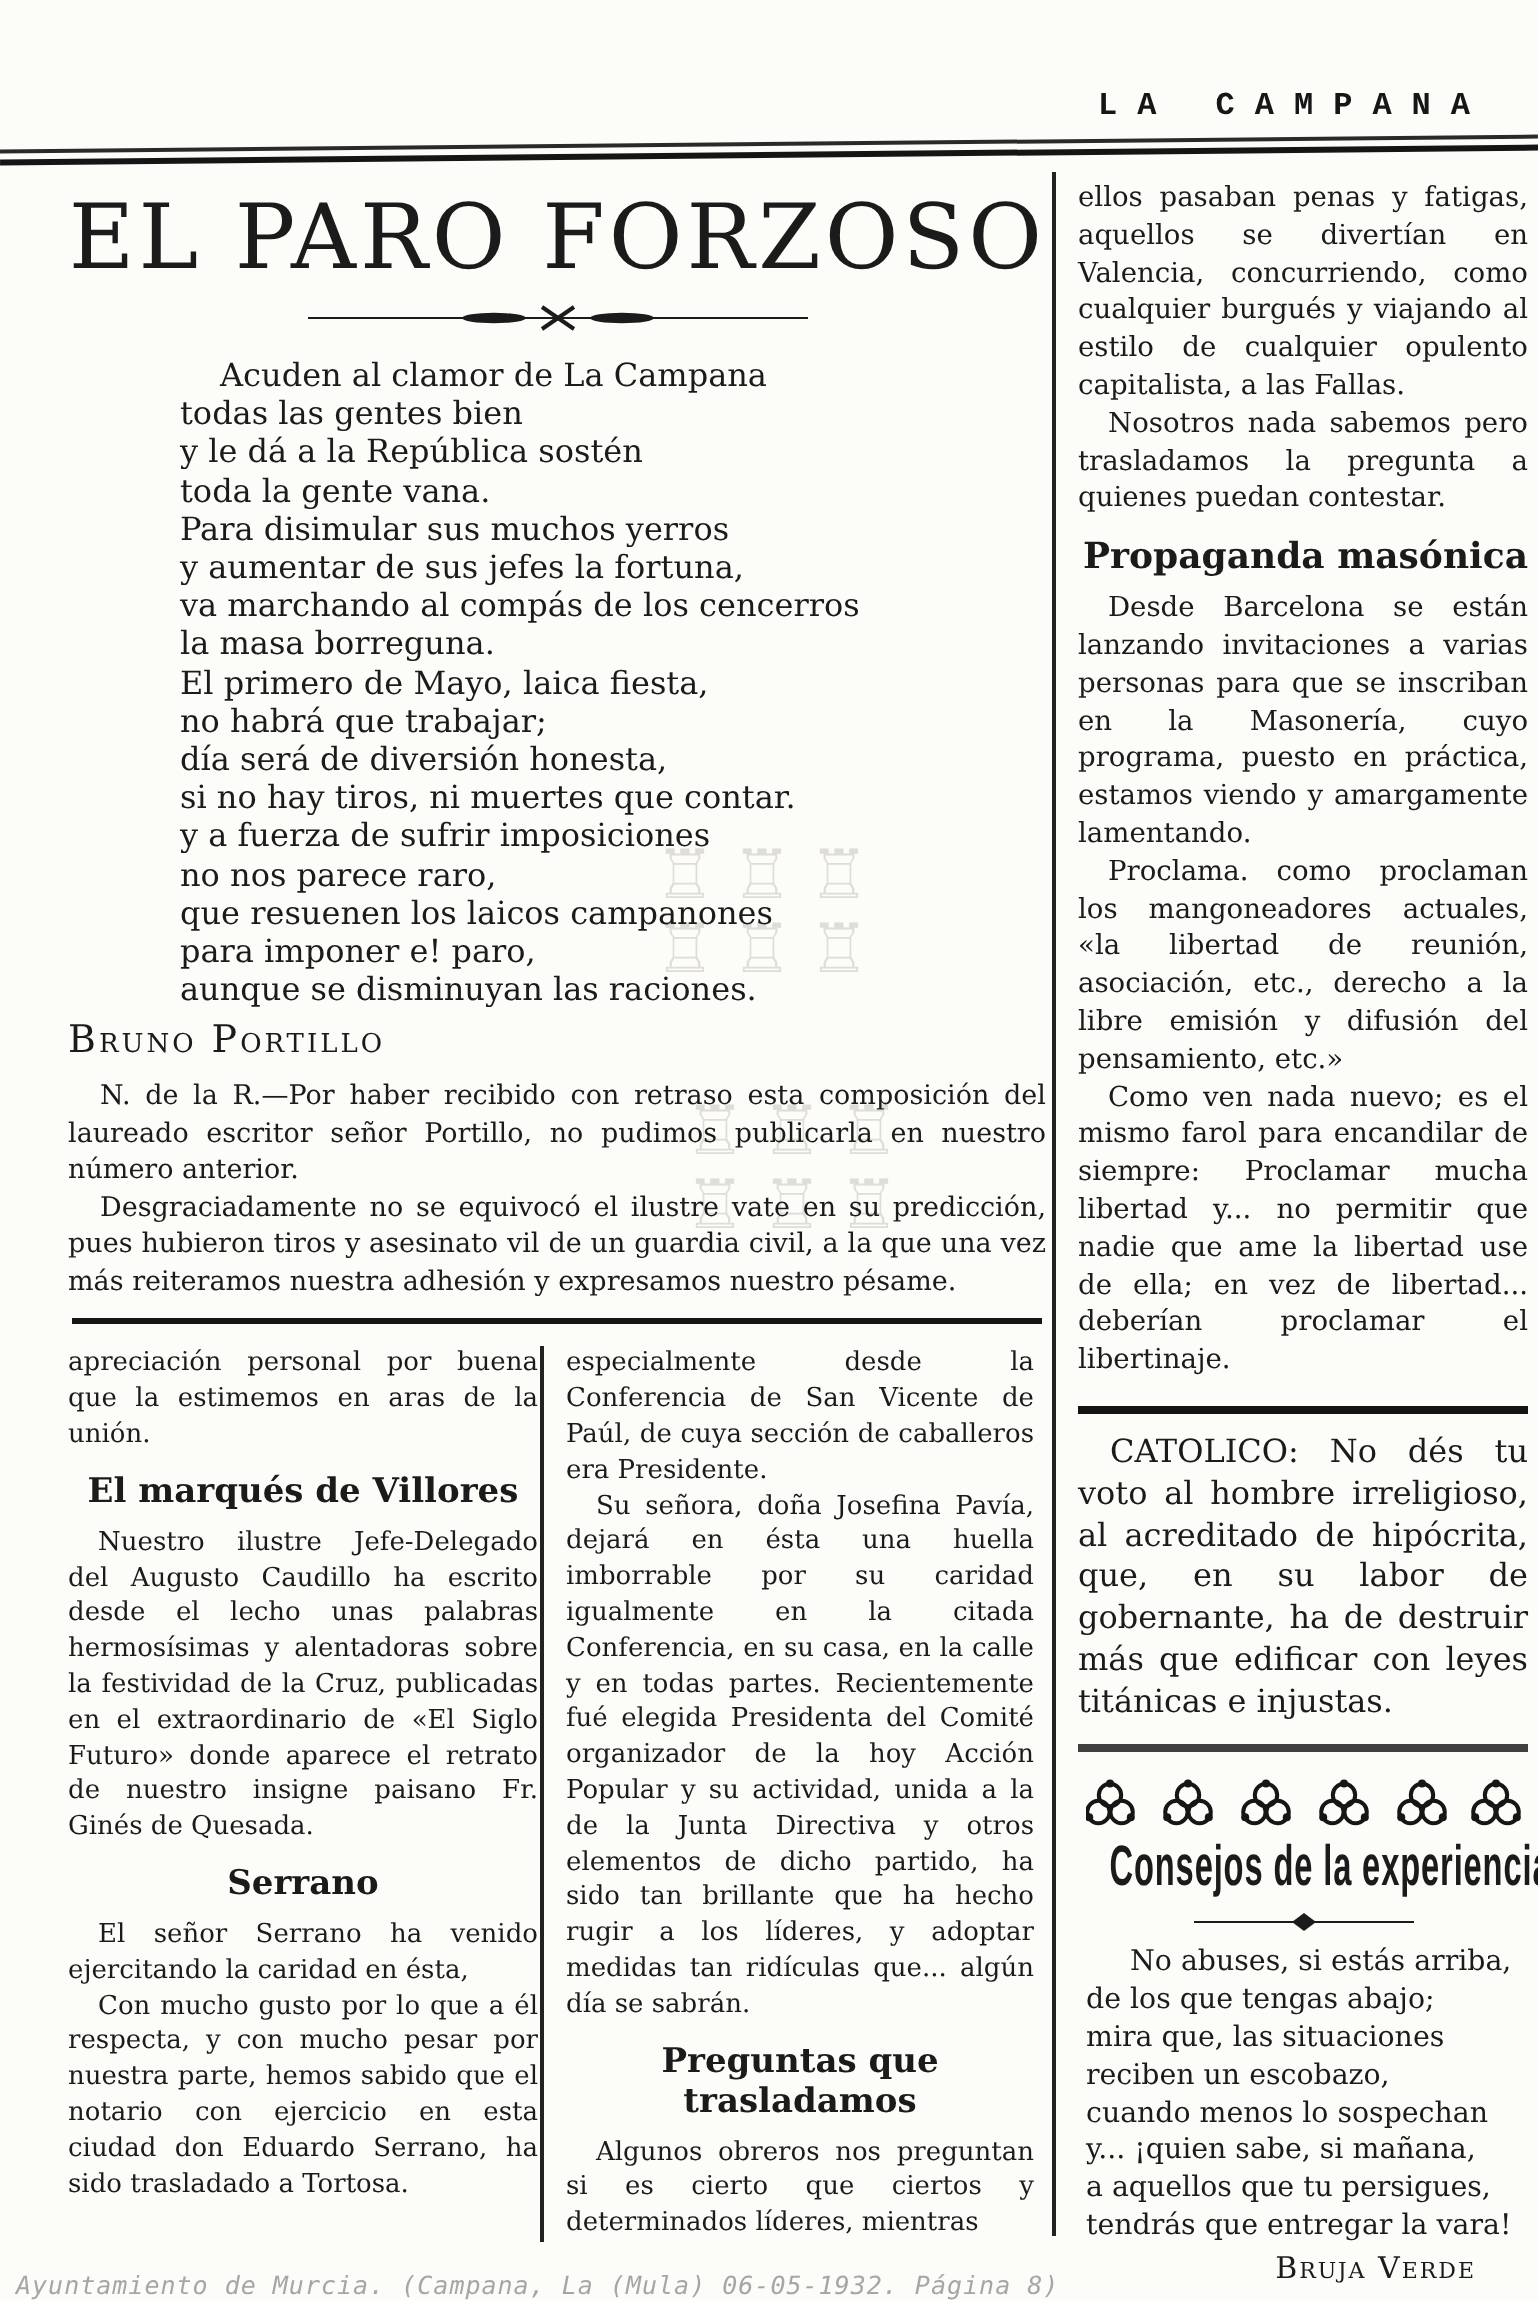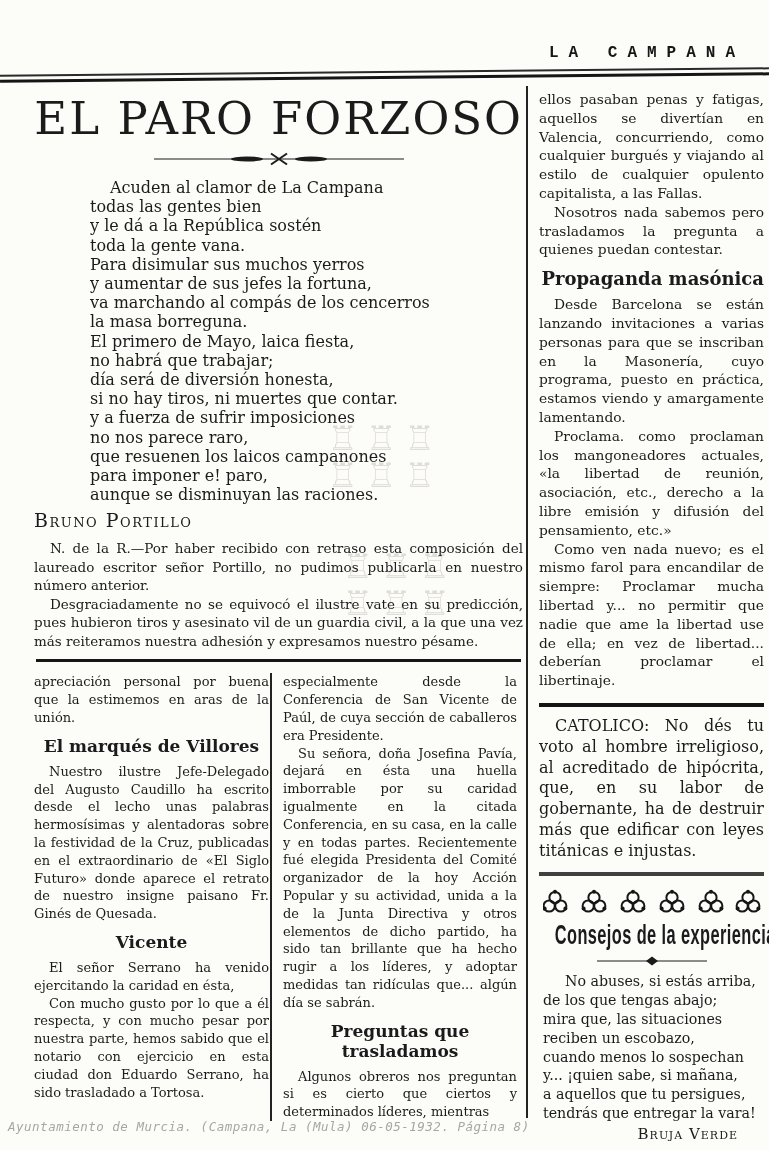--- a/index.html
+++ b/index.html
@@ -71,21 +71,21 @@
     font-family:"Liberation Sans", sans-serif; font-weight:700; font-size:19px;
     transform:scaleY(1.5) scaleX(0.86); transform-origin:center; letter-spacing:0.5px;
   }
   .consejos-divider{text-align:center; margin:10px 0 6px; line-height:0;}
   .consejos-poem{font-size:14.2px; line-height:18.8px; padding-left:4px;}
   .consejos-poem .poem-line:first-child{text-indent:22px;}
   .consejos-sig{text-align:right; padding-right:26px; font-variant:small-caps; font-size:15px; letter-spacing:1px; margin-top:2px;}
 
   
   .footer-watermark{
-    position:absolute; left:8px; bottom:16px; z-index:2;
+    position:absolute; left:8px; bottom:0; z-index:2;
     font-family:"DejaVu Sans Mono", monospace; font-style:italic;
     font-size:12.5px; color:#a6a6a6; letter-spacing:0.5px;
   }
 </style>
 </head>
 <body>
 
 <div class="stamp" style="left:300px; top:420px; width:170px;">♖♖♖<br>♖♖♖</div>
 <div class="stamp" style="left:300px; top:548px; width:200px;">♖♖♖<br>♖♖♖</div>
 
@@ -136,21 +136,21 @@
       <div class="para">Desgraciadamente no se equivocó el ilustre vate en su predicción, pues hubieron tiros y asesinato vil de un guardia civil, a la que una vez más reiteramos nuestra adhesión y expresamos nuestro pésame.</div>
     </div>
 
   <div class="section-rule"></div>
 
   <div class="cols">
     <div class="colA">
       <div class="col-para cont">apreciación personal por buena que la estimemos en aras de la unión.</div>
       <div class="col-heading">El marqués de Villores</div>
       <div class="col-para">Nuestro ilustre Jefe-Delegado del Augusto Caudillo ha escrito desde el lecho unas palabras hermosísimas y alentadoras sobre la festividad de la Cruz, publicadas en el extraordinario de «El Siglo Futuro» donde aparece el retrato de nuestro insigne paisano Fr. Ginés de Quesada.</div>
-      <div class="col-heading">Vicente</div>
+      <div class="col-heading">Serrano</div>
       <div>
           <div class="col-para">El señor Serrano ha venido ejercitando la caridad en ésta,</div>
           <div class="col-para">Con mucho gusto por lo que a él respecta, y con mucho pesar por nuestra parte, hemos sabido que el notario con ejercicio en esta ciudad don Eduardo Serrano, ha sido trasladado a Tortosa.</div>
         </div>
     </div>
     <div class="col-rule"></div>
     <div class="colB no-indent">
       <div>
           <div class="col-para para">especialmente desde la Conferencia de San Vicente de Paúl, de cuya sección de caballeros era Presidente.</div>
           <div class="col-para para">Su señora, doña Josefina Pavía, dejará en ésta una huella imborrable por su caridad igualmente en la citada Conferencia, en su casa, en la calle y en todas partes. Recientemente fué elegida Presidenta del Comité organizador de la hoy Acción Popular y su actividad, unida a la de la Junta Directiva y otros elementos de dicho partido, ha sido tan brillante que ha hecho rugir a los líderes, y adoptar medidas tan ridículas que... algún día se sabrán.</div>

